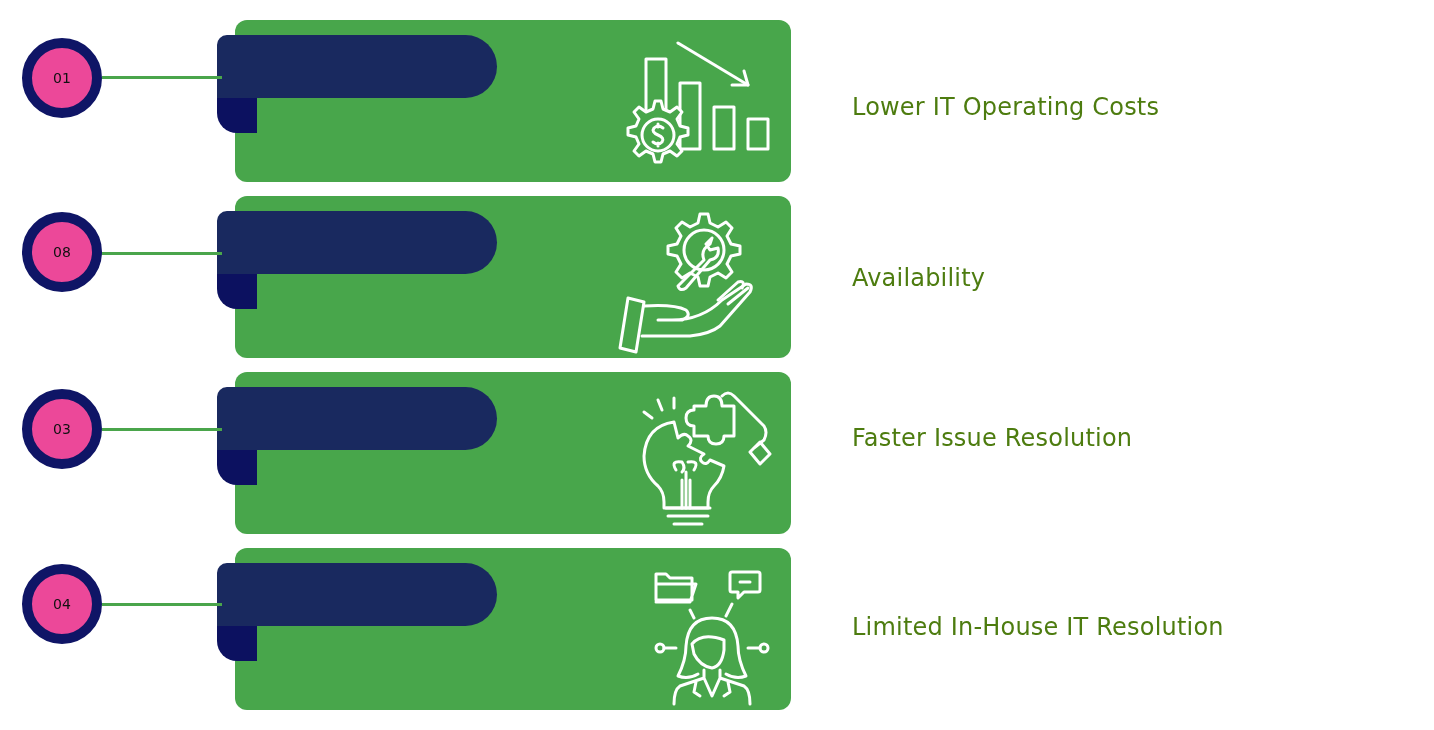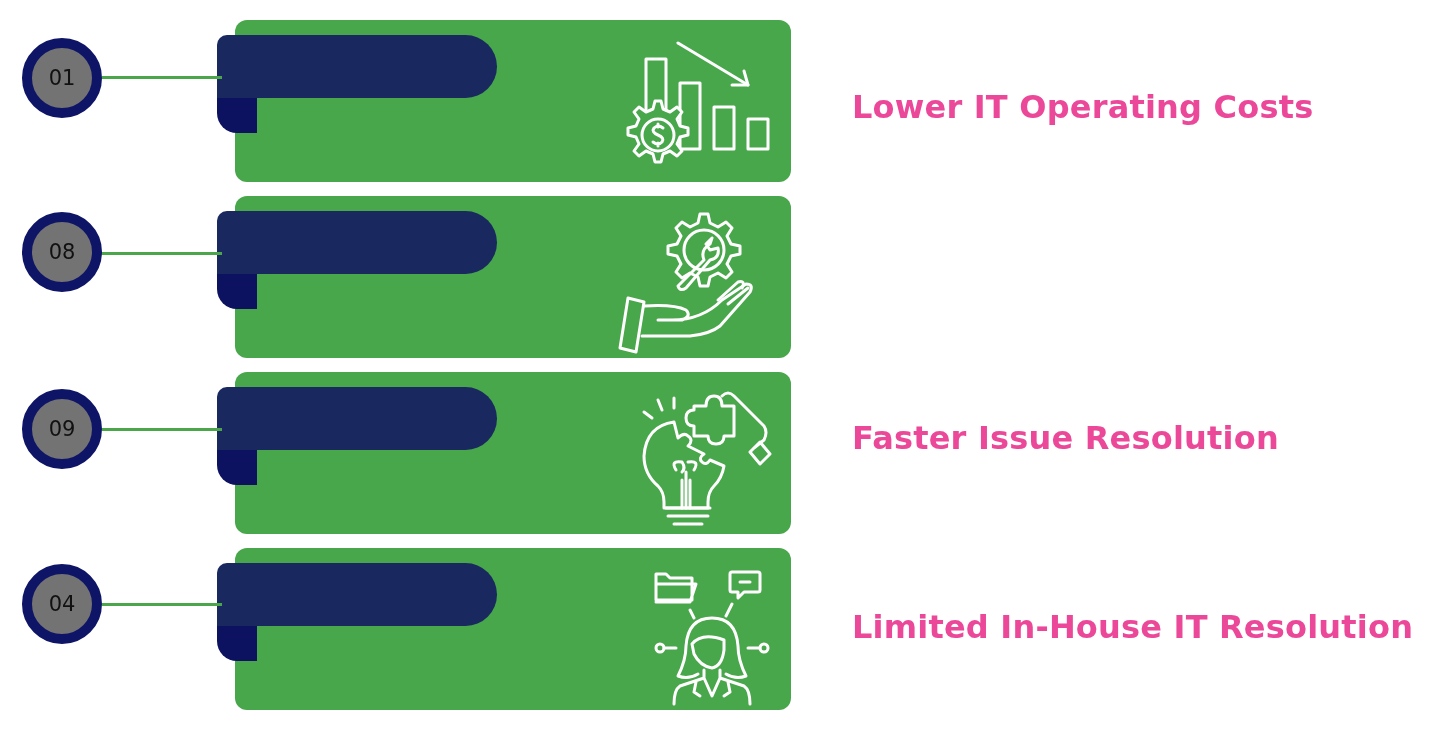--- a/index.html
+++ b/index.html
@@ -1,40 +1,40 @@
 <!DOCTYPE html>
 <html><head>
 <meta charset="utf-8">
 <style>
   html, body { margin: 0; padding: 0; background: #ffffff; }
   body { width: 1434px; height: 730px; position: relative; overflow: hidden; font-family: "Liberation Sans", sans-serif; }
   .row { position: absolute; left: 0; width: 1434px; height: 162px; }
   .num-circle {
     position: absolute; left: 22px; width: 80px; height: 80px; box-sizing: border-box;
-    border: 10px solid #0f1566; border-radius: 50%; background: #737373;
+    border: 10px solid #0f1566; border-radius: 50%; background: #ec4899;
     display: flex; align-items: center; justify-content: center;
-    font-family: "DejaVu Sans", sans-serif; font-size: 21px; color: #111;
+    font-family: "DejaVu Sans", sans-serif; font-size: 14px; color: #111;
   }
   .connector { position: absolute; left: 102px; width: 120px; height: 3px; background: #4aa54b; }
   .card {
     position: absolute; left: 235px; width: 556px; height: 162px;
     background: #48a64b; border-radius: 12px;
   }
   .tab-fold {
     position: absolute; left: 217px; width: 40px; height: 98px;
     background: #0c1160; border-radius: 20px 0 0 20px;
   }
   .tab {
     position: absolute; left: 217px; width: 280px; height: 63px;
     background: #19295f; border-radius: 10px 32px 32px 0;
   }
   .icon { position: absolute; left: 600px; width: 180px; height: 150px; }
   .title {
     position: absolute; left: 852px; font-family: "DejaVu Sans", sans-serif;
-    font-weight: bold; font-size: 32px; line-height: 43px; color: #ec4899; letter-spacing: 0.2px;
+    font-weight: normal; font-size: 24px; line-height: 43px; color: #4d7c0f; letter-spacing: 0.2px;
   }
 </style>
 </head>
 <body>
 
 <div class="row" style="top:20px;">
   <div class="card" style="top:0;"></div>
   <div class="tab-fold" style="top:15px;"></div>
   <div class="tab" style="top:15px;"></div>
   <div class="connector" style="top:56px;"></div>
@@ -65,30 +65,31 @@
     </div>
   <svg class="icon" style="top:12px;" viewBox="0 0 180 150" fill="none" stroke="#fff" stroke-width="3" stroke-linejoin="round" stroke-linecap="round">
     <path d="M100 6 l8 0 l2 9 l8 4 l8 -5 l6 6 l-5 8 l4 8 l9 2 l0 8 l-9 2 l-4 8 l5 8 l-6 6 l-8 -5 l-8 4 l-2 9 l-8 0 l-2 -9 l-8 -4 l-8 5 l-6 -6 l5 -8 l-4 -8 l-9 -2 l0 -8 l9 -2 l4 -8 l-5 -8 l6 -6 l8 5 l8 -4 z"></path>
     <circle cx="104" cy="42" r="20"></circle>
     <path d="M112 30 l-6 6 l4 6 l8 -2 q2 10 -8 12 l-24 28 q-6 4 -8 -2 l26 -26 q-4 -10 6 -16 z"></path>
     <path d="M28 90 l16 4 l-8 50 l-16 -4 z"></path>
     <path d="M44 98 q30 -2 42 4 q6 6 -4 10 l-24 0 M72 112 q30 0 50 -20 l24 -16 q8 0 4 8 l-30 34 q-10 8 -30 10 l-48 0"></path>
     <path d="M118 92 l20 -18 q8 -2 4 6 M128 96 l20 -16"></path>
   </svg>
   <div class="title" style="top:61px;">
+    <div>Availability</div>
   </div>
 </div>
 
 <div class="row" style="top:372px;">
   <div class="card" style="top:0;"></div>
   <div class="tab-fold" style="top:15px;"></div>
   <div class="tab" style="top:15px;"></div>
   <div class="connector" style="top:56px;"></div>
   <div class="num-circle" style="top:17px;">
-      <span>09</span>
+      <span>03</span>
     </div>
   <svg class="icon" style="top:12px;" viewBox="0 0 180 150" fill="none" stroke="#fff" stroke-width="3" stroke-linejoin="round" stroke-linecap="round">
     <line x1="44" y1="28" x2="52" y2="34"></line>
       <line x1="58" y1="16" x2="62" y2="26"></line>
       <line x1="74" y1="14" x2="74" y2="24"></line>
     <path d="M74 38 q-28 4 -30 34 q0 18 14 30 q6 6 6 16 l0 6 l44 0 l0 -6 q0 -10 6 -16 q8 -8 10 -20 l-14 -6 q-4 6 -8 2 q-4 -4 2 -8 l-16 -8 q6 -6 0 -10 q-4 -4 -10 2 z"></path>
     <path d="M76 86 q-6 -10 6 -8 q4 6 0 10 M94 86 q6 -10 -6 -8 M86 88 l0 36 M82 96 l0 28 M90 96 l0 28"></path>
     <path d="M66 124 l44 0 M68 132 l40 0 M74 140 l28 0"></path>
     <path d="M94 22 l12 0 q0 -10 8 -10 q8 0 8 10 l12 0 l0 30 l-10 0 q0 8 -8 8 q-8 0 -8 -8 l-14 0 l0 -10 q-8 0 -8 -8 q0 -8 8 -8 z"></path>
     <path d="M122 12 q6 -6 12 0 l30 30 q4 6 0 14 l-10 8 M150 68 l10 -10 l10 12 l-10 10 z"></path>

